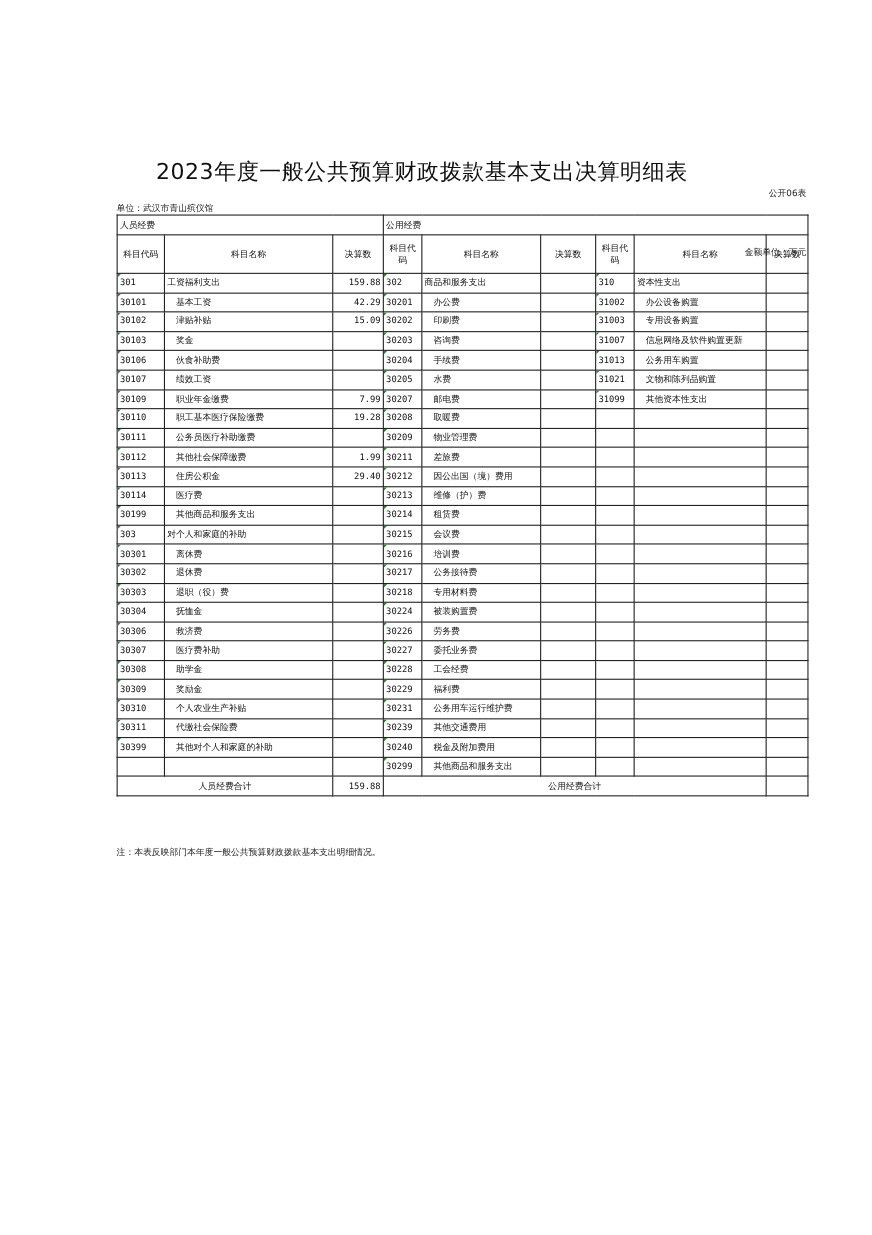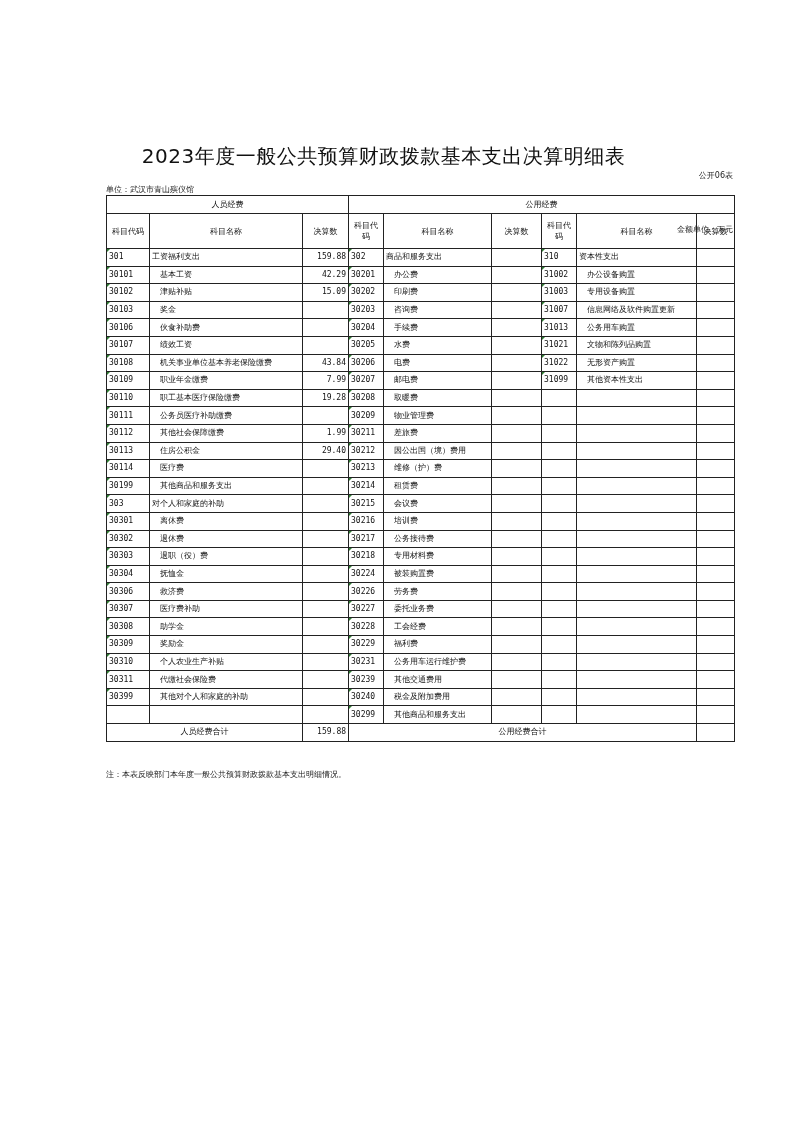--- a/index.html
+++ b/index.html
@@ -3,21 +3,21 @@
 <meta charset="utf-8">
 <style>
   html, body { margin: 0; padding: 0; background: #ffffff; }
   body { width: 793px; height: 1123px; position: relative; font-family: "DejaVu Sans", "Liberation Sans", sans-serif; color: #111; overflow: hidden; }
   .title { position: absolute; left: 0; width: 767px; top: 143px; text-align: center; font-size: 20px; letter-spacing: 0.5px; color: #111; }
   .formno { position: absolute; right: 60px; top: 170px; font-size: 8px; color: #222; }
   .unit { position: absolute; left: 106px; top: 184px; font-size: 8px; color: #222; }
   .amtunit { position: absolute; right: 60px; top: 184px; font-size: 8px; color: #222; margin-top: 40px; }
   table.main { position: absolute; left: 106px; top: 195px; width: 628px; border-collapse: collapse; table-layout: fixed; font-size: 8px; }
   table.main td { border: 1px solid #222; padding: 0 2px; height: 16.6px; line-height: 16px; white-space: nowrap; overflow: hidden; position: relative; }
-  table.main tr.h1 td { height: 17px; text-align: center; }
+  table.main tr.h1 td { height: 17px; }
   table.main tr.h2 td { height: 34px; text-align: center; line-height: 11px; white-space: normal; }
   td.code { font-family: "DejaVu Sans Mono", "Liberation Mono", monospace; font-size: 8px; }
   td.name.sub { padding-left: 10px; font-family: Liberation Serif, serif; }
   td.amt { text-align: right; font-family: "DejaVu Sans Mono", "Liberation Mono", monospace; }
   td.code::before { content: ""; position: absolute; left: 0; top: 0; border-top: 3px solid #2e7d32; border-right: 3px solid transparent; }
   td.code.empty::before { display: none; }
   td.total { text-align: center; }
   .note { position: absolute; left: 106px; top: 769px; font-size: 8px; color: #222; }
 </style>
 </head>
@@ -116,31 +116,20 @@
         <td class="name sub">绩效工资</td>
         <td class="amt"></td>
         <td class="code">30205</td>
         <td class="name sub">水费</td>
         <td class="amt"></td>
         <td class="code">31021</td>
         <td class="name sub">文物和陈列品购置</td>
         <td class="amt"></td>
       </tr>
       <tr>
-        <td class="code">30108</td>
-        <td class="name sub">机关事业单位基本养老保险缴费</td>
-        <td class="amt">43.84</td>
-        <td class="code">30206</td>
-        <td class="name sub">电费</td>
-        <td class="amt"></td>
-        <td class="code">31022</td>
-        <td class="name sub">无形资产购置</td>
-        <td class="amt"></td>
-      </tr>
-      <tr>
         <td class="code">30109</td>
         <td class="name sub">职业年金缴费</td>
         <td class="amt">7.99</td>
         <td class="code">30207</td>
         <td class="name sub">邮电费</td>
         <td class="amt"></td>
         <td class="code">31099</td>
         <td class="name sub">其他资本性支出</td>
         <td class="amt"></td>
       </tr>

